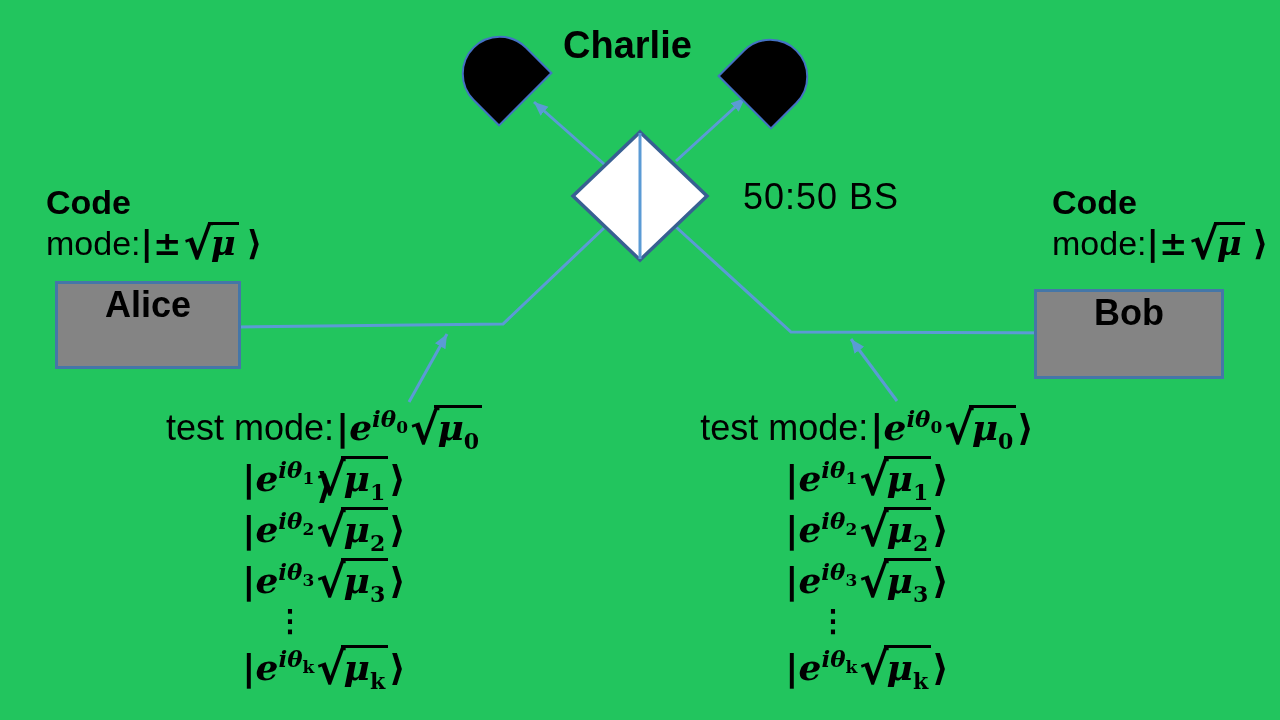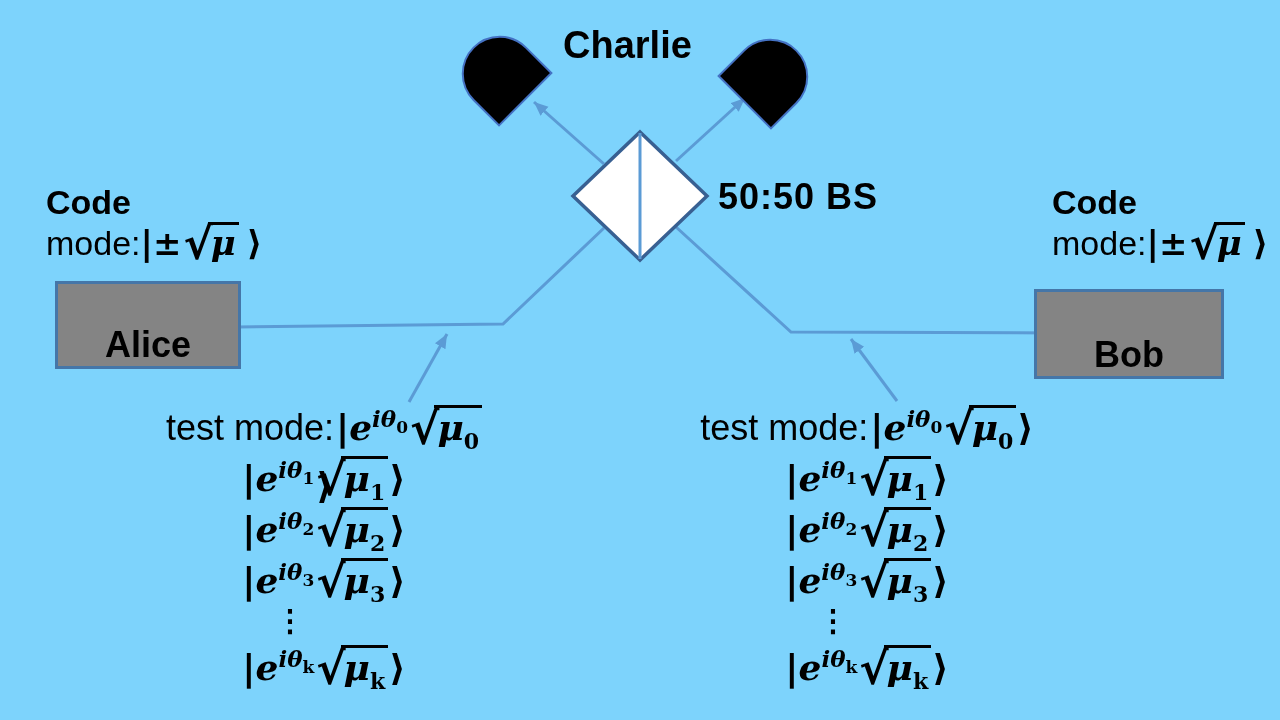--- a/index.html
+++ b/index.html
@@ -1,35 +1,35 @@
 <!DOCTYPE html>
 <html><head>
 <meta charset="utf-8">
 <style>
   html,body{margin:0;padding:0;background:#ffffff;}
-  .stage{position:relative;width:1280px;height:720px;background:#7dd3fc;overflow:hidden;
+  .stage{position:relative;width:1280px;height:720px;background:#22c55e;overflow:hidden;
          font-family:"Liberation Sans",sans-serif;color:#000;}
   .layer{position:absolute;left:0;top:0;}
   .txt{position:absolute;white-space:nowrap;}
 
   .sans{font-family:"Liberation Sans",sans-serif;font-weight:normal;font-style:normal;}
   .math{font-family:"DejaVu Serif","DejaVu Sans",serif;font-weight:bold;font-style:italic;}
   .up{font-style:normal;}
 
   .charlie{left:563px;top:24px;font-size:38px;font-weight:bold;}
-  .bs-label{left:718px;top:176px;font-size:36px;font-weight:bold;letter-spacing:1px;}
+  .bs-label{left:743px;top:176px;font-size:36px;font-weight:normal;letter-spacing:1px;}
 
   .code-block{font-size:34px;font-weight:bold;line-height:40px;}
   .code-left{left:46px;top:182px;}
   .code-right{left:1052px;top:182px;}
   .code-formula .pipe,.code-formula .rangle{font-family:"DejaVu Sans",sans-serif;font-weight:bold;}
   .code-formula .rangle{margin-left:8px;}
 
   .node-box{position:absolute;background:#848484;border:3px solid #4576a8;
-            display:flex;align-items:flex-end;justify-content:center;
+            display:flex;align-items:flex-start;justify-content:center;
             font-size:36px;font-weight:bold;color:#000;}
   .alice-box{left:55px;top:281px;width:180px;height:82px;}
   .bob-box{left:1034px;top:289px;width:184px;height:84px;}
 
   .test-block{position:absolute;text-align:center;}
   .test-left{left:158px;top:402px;width:332px;}
   .test-right{left:700px;top:402px;width:334px;}
   .trow{height:51px;line-height:51px;}
   .trow-dots{height:36px;line-height:30px;font-size:30px;font-weight:bold;padding-right:68px;}
   .tlabel{font-size:36px;margin-right:2px;}

